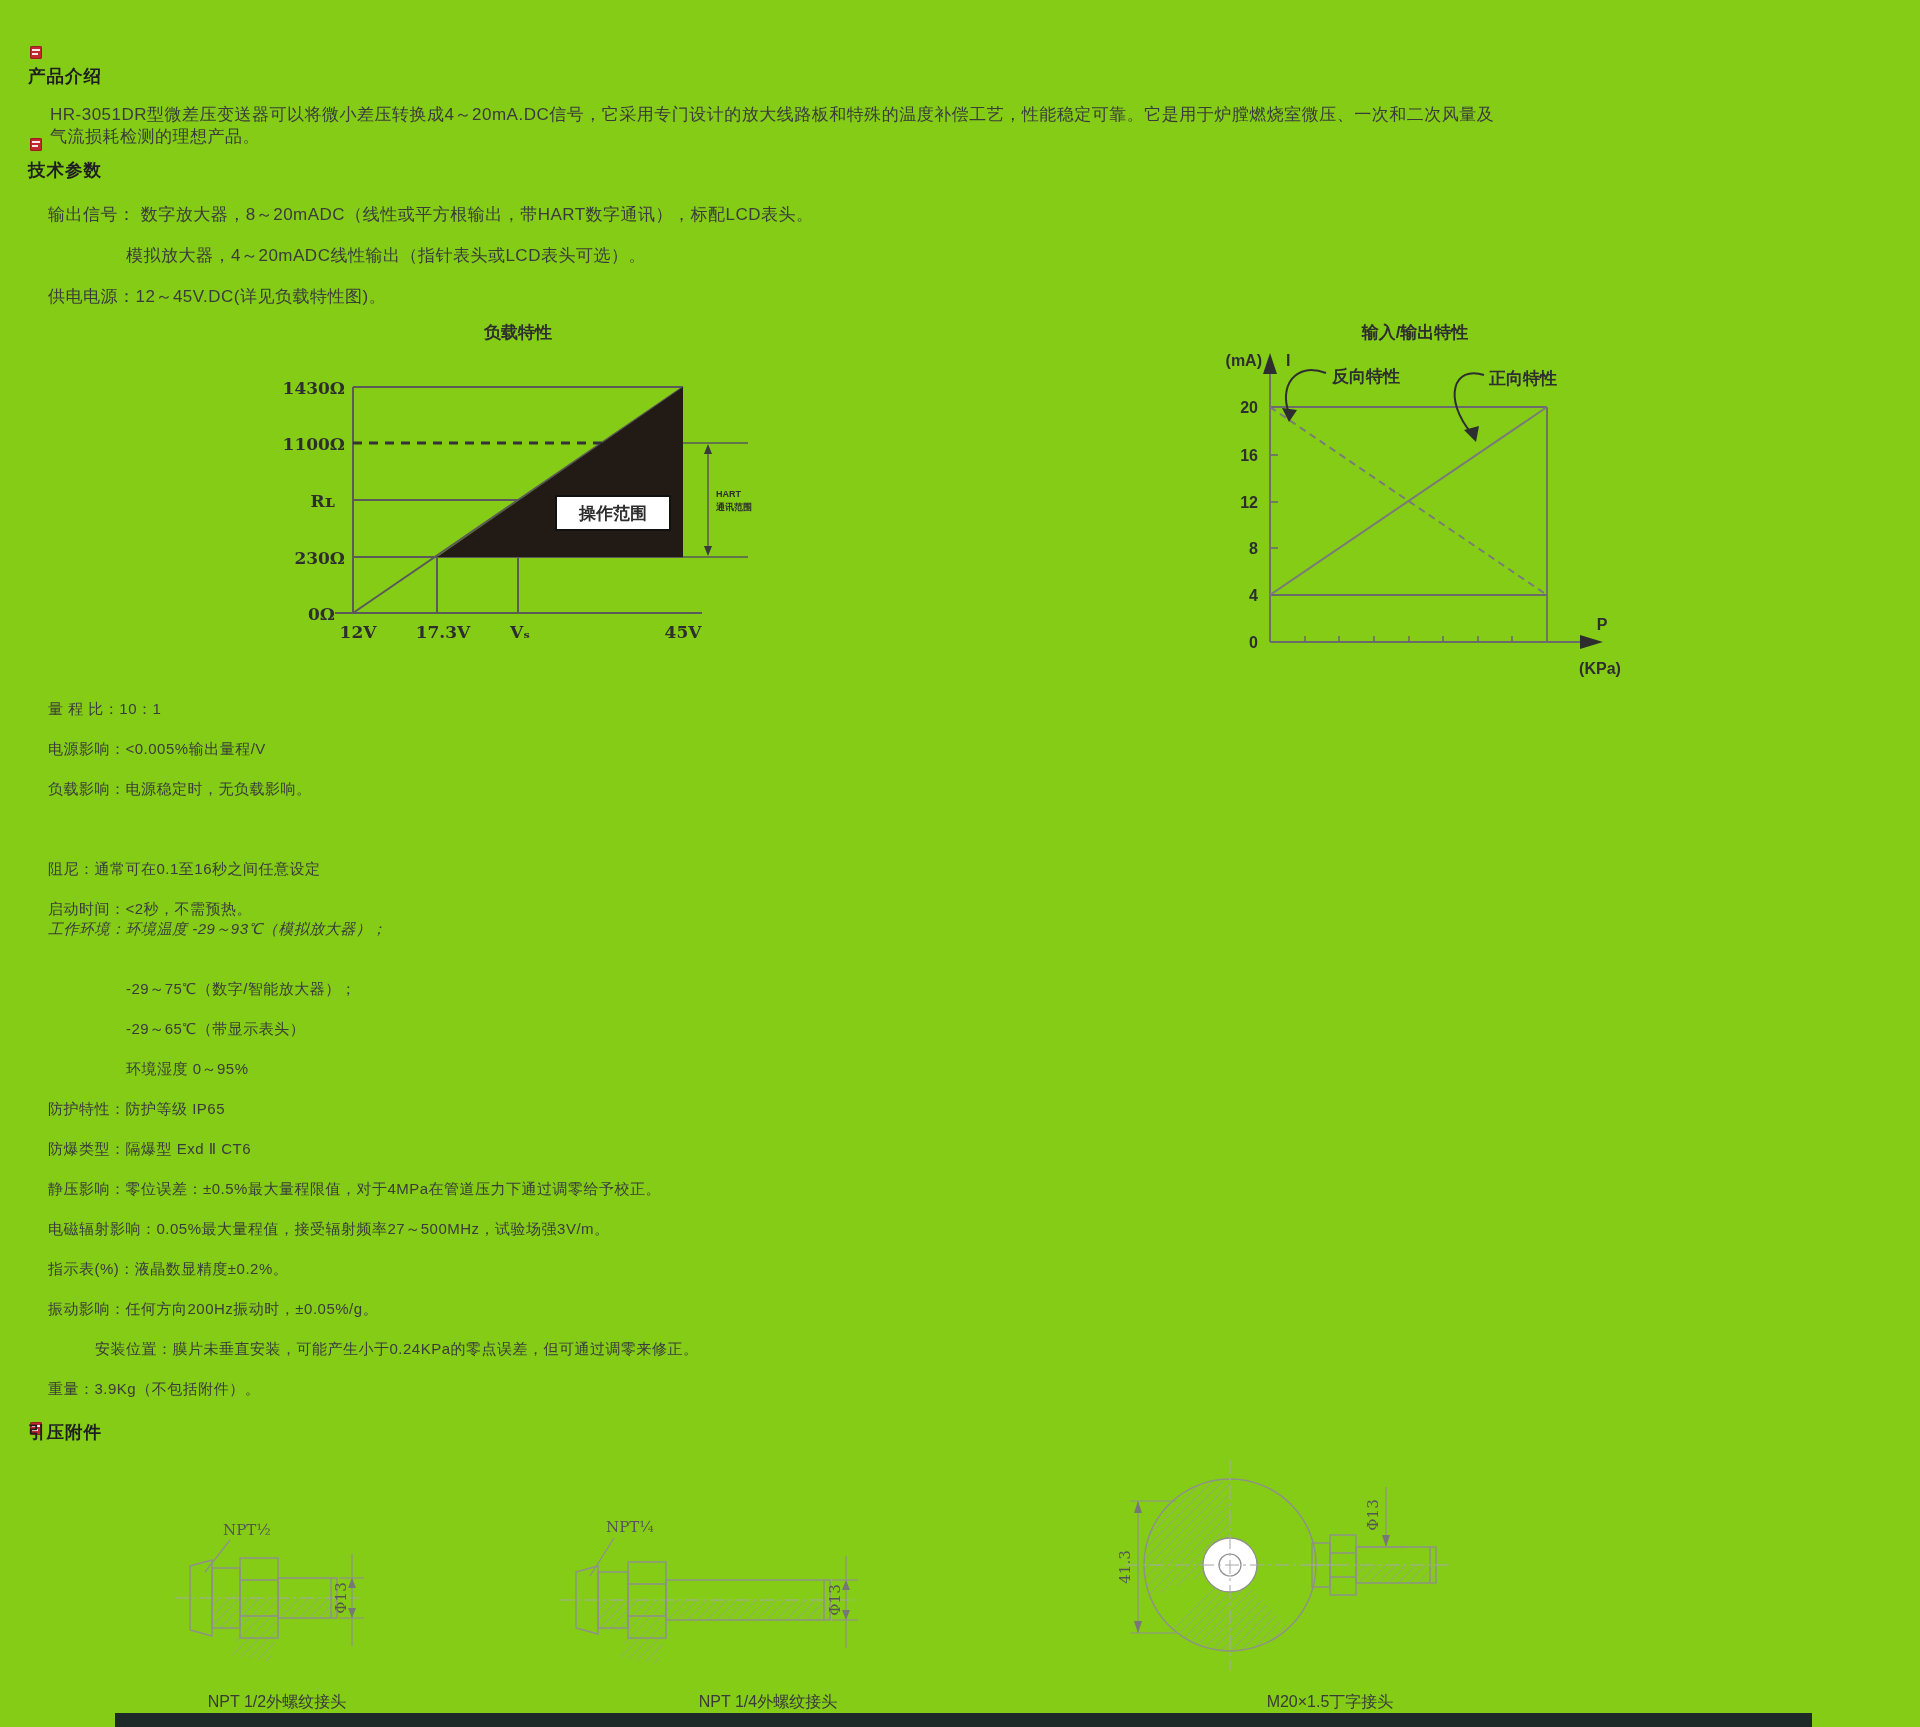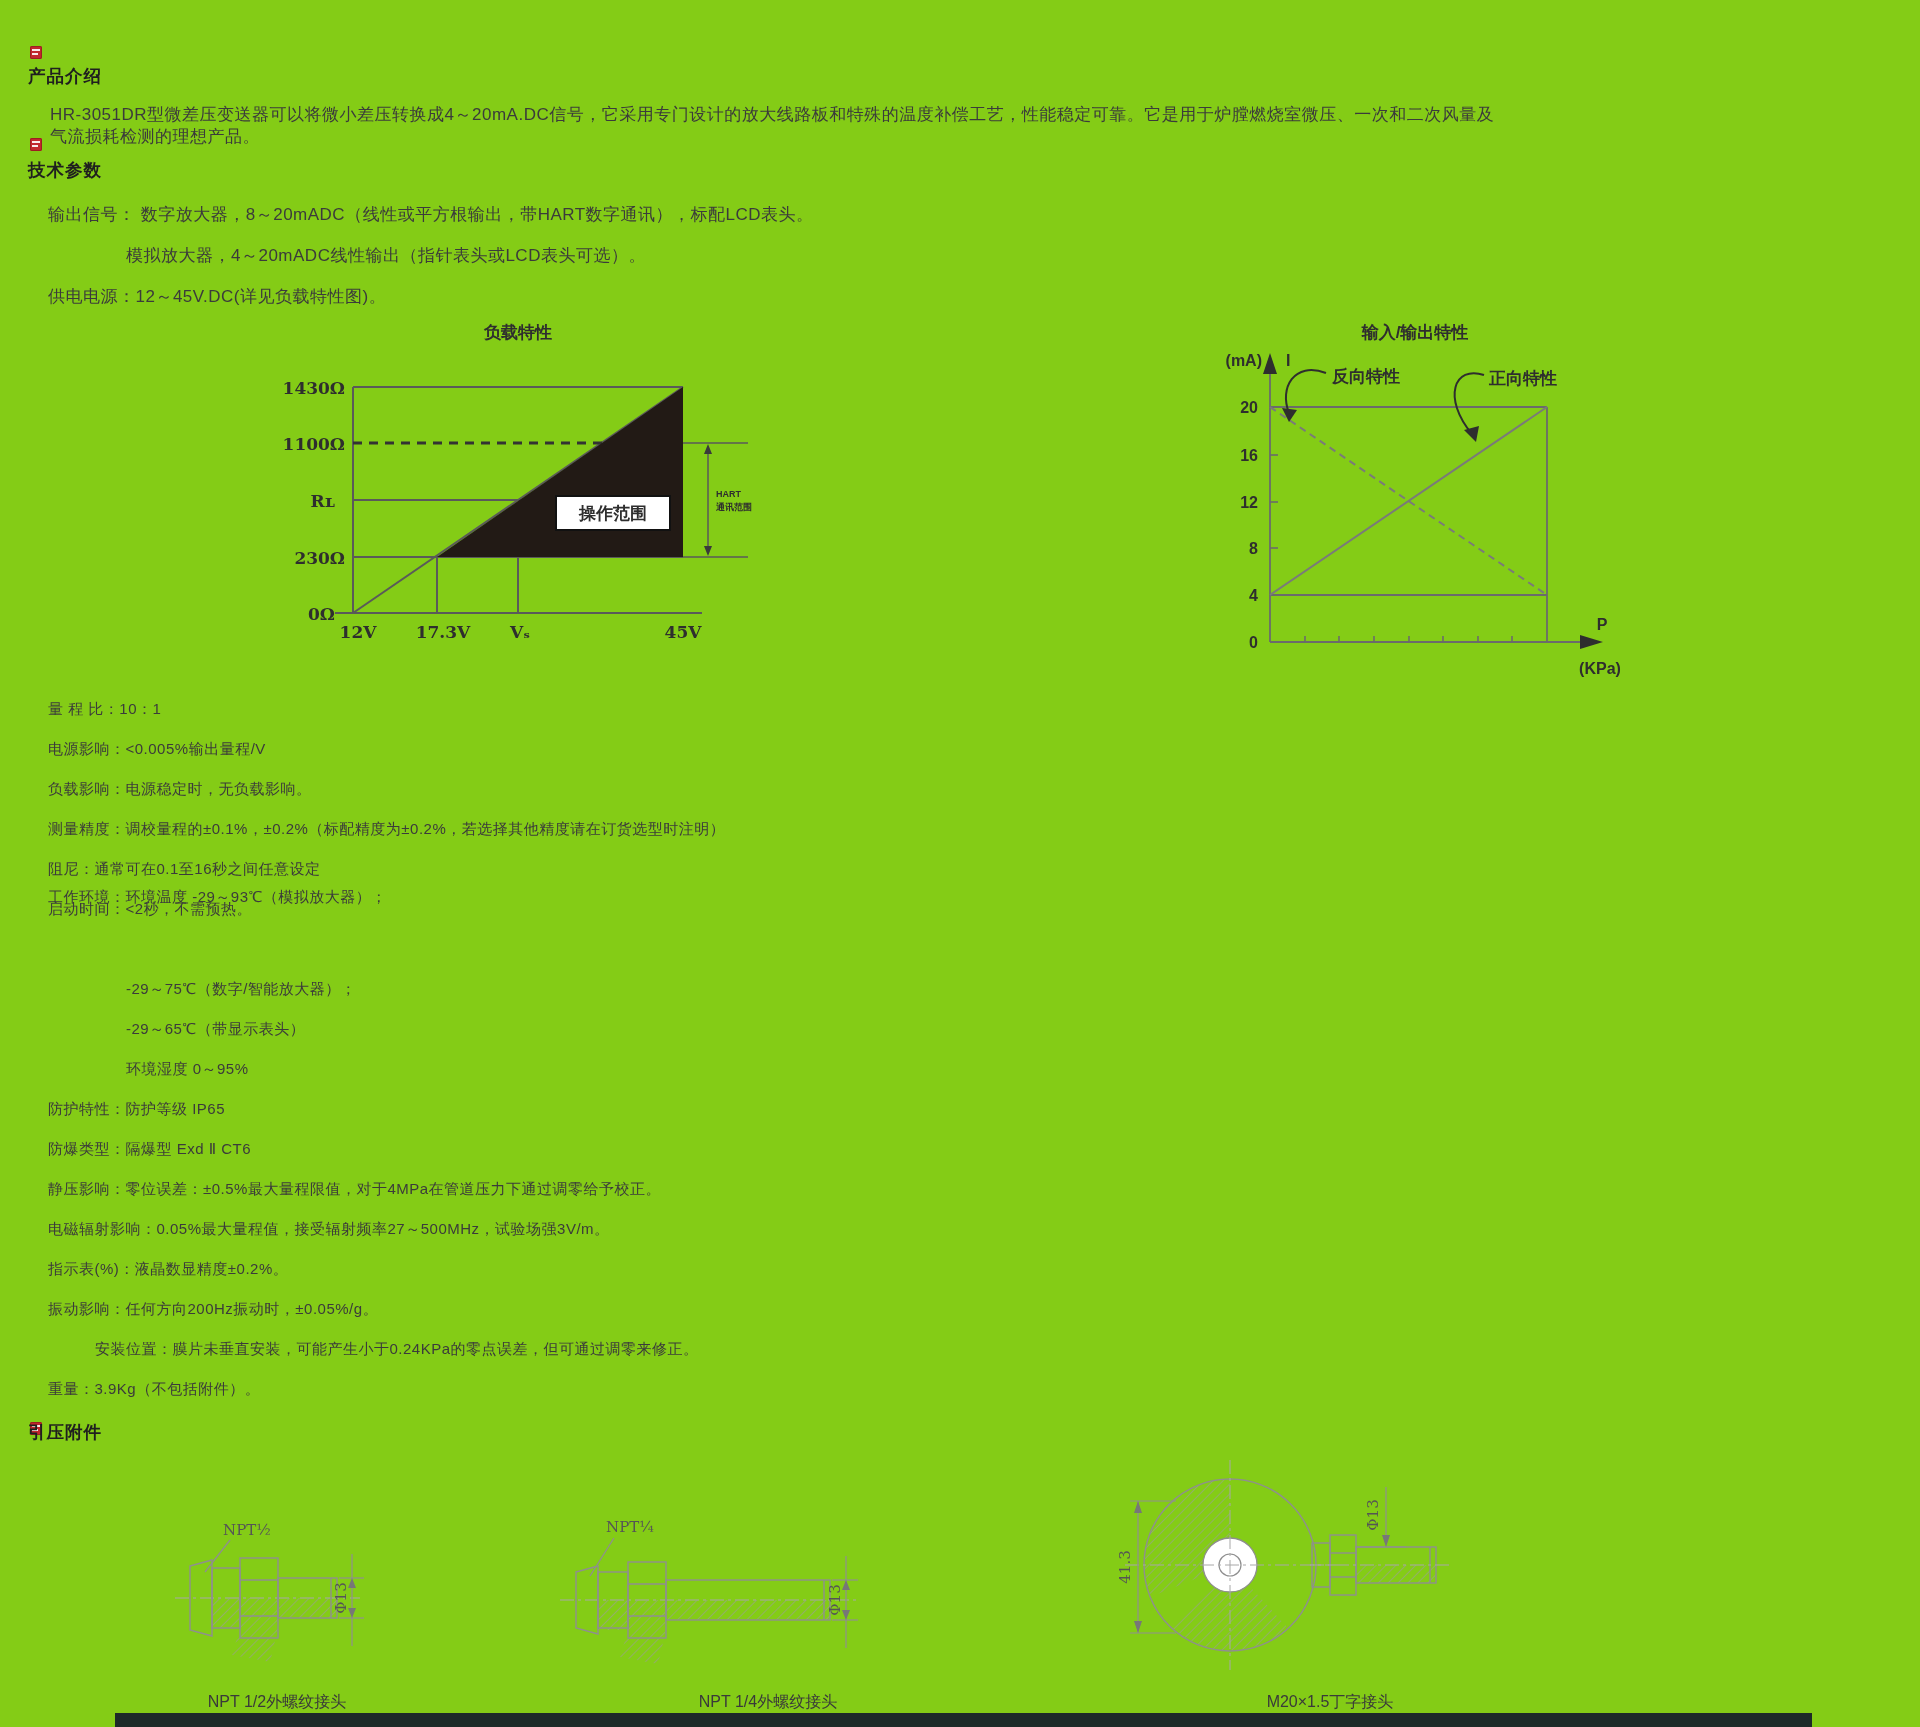--- a/index.html
+++ b/index.html
@@ -132,24 +132,23 @@
     <polygon points="302,158 317,160 309,172" fill="#2e2e2e"></polygon>
     <path d="M 504 125 C 474 115, 462 148, 492 184" fill="none" stroke="#2e2e2e" stroke-width="2"></path>
     <polygon points="484,180 499,176 496,192" fill="#2e2e2e"></polygon>
     <text class="ctick2" x="622" y="380" text-anchor="middle">P</text>
     <text class="ctick2" x="620" y="424" text-anchor="middle">(KPa)</text>
   </svg>
 
   <div class="spec" style="top:700px;">量 程 比：10：1</div>
   <div class="spec" style="top:740px;">电源影响：&lt;0.005%输出量程/V</div>
   <div class="spec" style="top:780px;">负载影响：电源稳定时，无负载影响。</div>
-  <div class="spec" style="top:820px;">测量精度：调校量程的±0.1%，±0.2%（标配精度为±0.2%，若选择其他精度请在订货选型时注明）</div>
   <div class="spec" style="top:860px;">阻尼：通常可在0.1至16秒之间任意设定</div>
   <div class="spec" style="top:900px;">启动时间：&lt;2秒，不需预热。</div>
-  <div class="spec" style="top:888px;">工作环境：环境温度  -29～93℃（模拟放大器）；</div>
+  <div class="spec" style="top:920px;font-style:italic;">工作环境：环境温度  -29～93℃（模拟放大器）；</div>
   <div class="spec ind" style="top:980px;">-29～75℃（数字/智能放大器）；</div>
   <div class="spec ind" style="top:1020px;">-29～65℃（带显示表头）</div>
   <div class="spec ind" style="top:1060px;">环境湿度  0～95%</div>
   <div class="spec" style="top:1100px;">防护特性：防护等级  IP65</div>
   <div class="spec" style="top:1140px;">防爆类型：隔爆型   Exd Ⅱ CT6</div>
   <div class="spec" style="top:1180px;">静压影响：零位误差：±0.5%最大量程限值，对于4MPa在管道压力下通过调零给予校正。</div>
   <div class="spec" style="top:1220px;">电磁辐射影响：0.05%最大量程值，接受辐射频率27～500MHz，试验场强3V/m。</div>
   <div class="spec" style="top:1260px;">指示表(%)：液晶数显精度±0.2%。</div>
   <div class="spec" style="top:1300px;">振动影响：任何方向200Hz振动时，±0.05%/g。</div>
   <div class="spec" style="top:1340px;margin-left:47px;">安装位置：膜片未垂直安装，可能产生小于0.24KPa的零点误差，但可通过调零来修正。</div>

